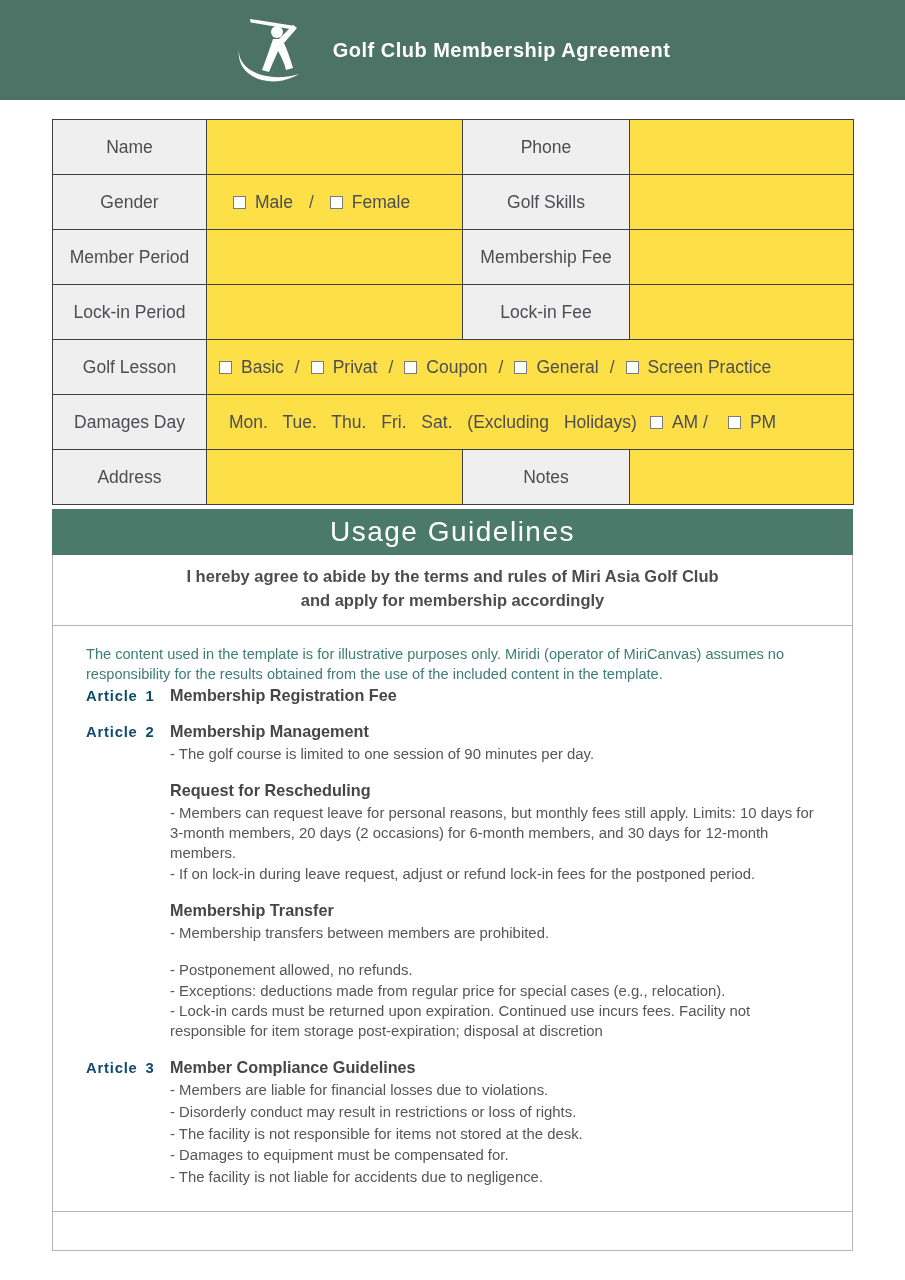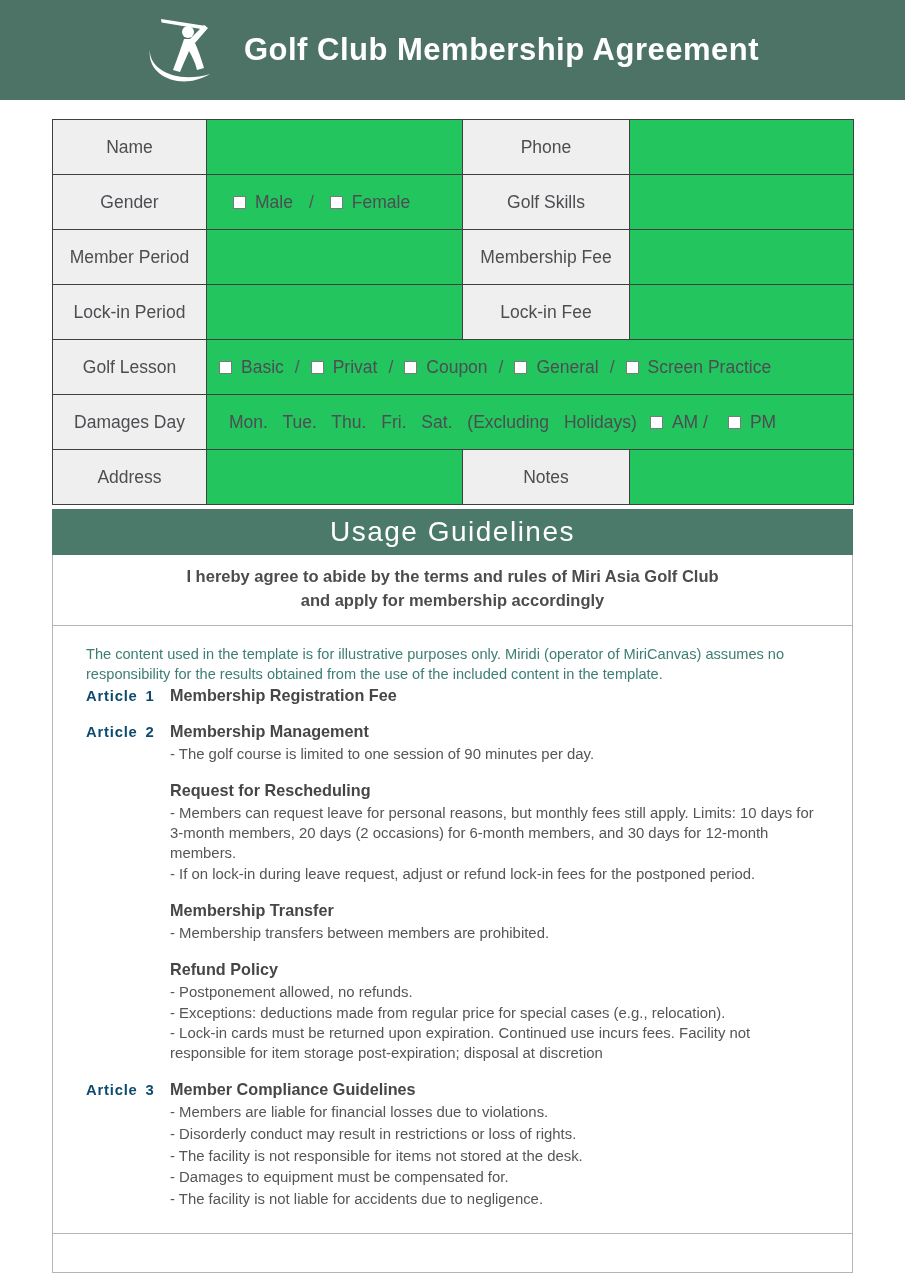--- a/index.html
+++ b/index.html
@@ -1,30 +1,30 @@
 <!DOCTYPE html>
 <html><head>
 <meta charset="utf-8">
 <style>
   * { margin:0; padding:0; box-sizing:border-box; }
   html,body { width:905px; background:#ffffff; }
   body { height:1280px; font-family:"Liberation Sans", sans-serif; color:#4d4d52; overflow:hidden; }
 
   
   .header { height:100px; background:#4d7366; display:flex; align-items:center; justify-content:center; gap:16px; }
-  .header-title { color:#ffffff; font-size:31px; font-weight:bold; letter-spacing:.5px; }
+  .header-title { color:#ffffff; font-size:20px; font-weight:bold; letter-spacing:.5px; }
   .golfer-icon svg { width:82px; height:66px; display:block; }
 
   .content { width:801px; margin:19px auto 0 auto; }
 
   
   table.form { width:100%; border-collapse:collapse; table-layout:fixed; }
   table.form td { border:1px solid #404040; height:55px; font-size:17.5px; vertical-align:middle; }
   td.lbl { background:#efefef; text-align:center; color:#4d4d52; }
-  td.val { background:#22c55e;margin-top:23px; }
+  td.val { background:#fde047;margin-top:23px; }
   .cb { display:inline-block; width:13px; height:13px; border:1.5px solid #7a7a7a; background:#fff; vertical-align:-1px; margin-right:9px; }
   .sep { margin:0 16px; color:#555; }
   .lesson-cell { padding-left:12px; }
   .lesson-cell .sep { margin:0 11px; }
   .gender-cell { padding-left:26px; }
   .lessonday-cell { padding-left:22px; }
   .days { word-spacing:10px; }
   .ampm-gap { margin-left:13px; }
   .pm-gap { margin-left:20px; }
 
@@ -153,21 +153,20 @@
           <div class="section">
             <div class="section-heading">Request for Rescheduling</div>
             <div class="line">- Members can request leave for personal reasons, but monthly fees still apply. Limits: 10 days for 3-month members, 20 days (2 occasions) for 6-month members, and 30 days for 12-month members.</div>
             <div class="line">- If on lock-in during leave request, adjust or refund lock-in fees for the postponed period.</div>
           </div>
           <div class="section">
             <div class="section-heading">Membership Transfer</div>
             <div class="line">- Membership transfers between members are prohibited.</div>
           </div>
           <div class="section">
-            <div class="section-heading">Refund Policy</div>
             <div class="line">- Postponement allowed, no refunds.</div>
             <div class="line">- Exceptions: deductions made from regular price for special cases (e.g., relocation).</div>
             <div class="line">- Lock-in cards must be returned upon expiration. Continued use incurs fees. Facility not responsible for item storage post-expiration; disposal at discretion</div>
           </div>
         </div>
       </div>
 
       <div class="article">
         <div class="article-label">Article 3</div>
         <div class="article-content">

